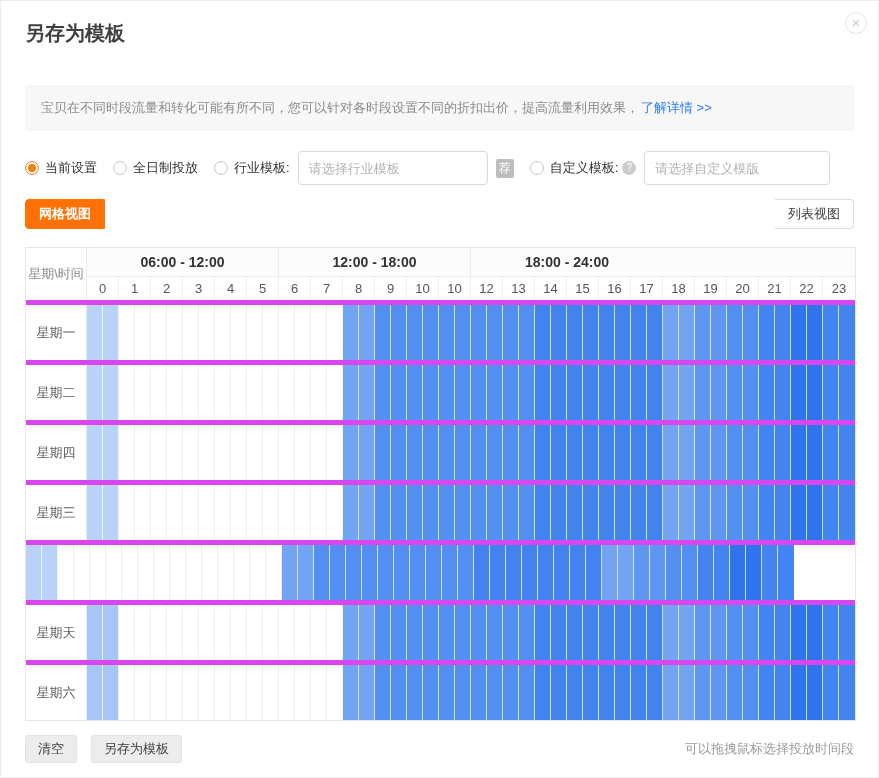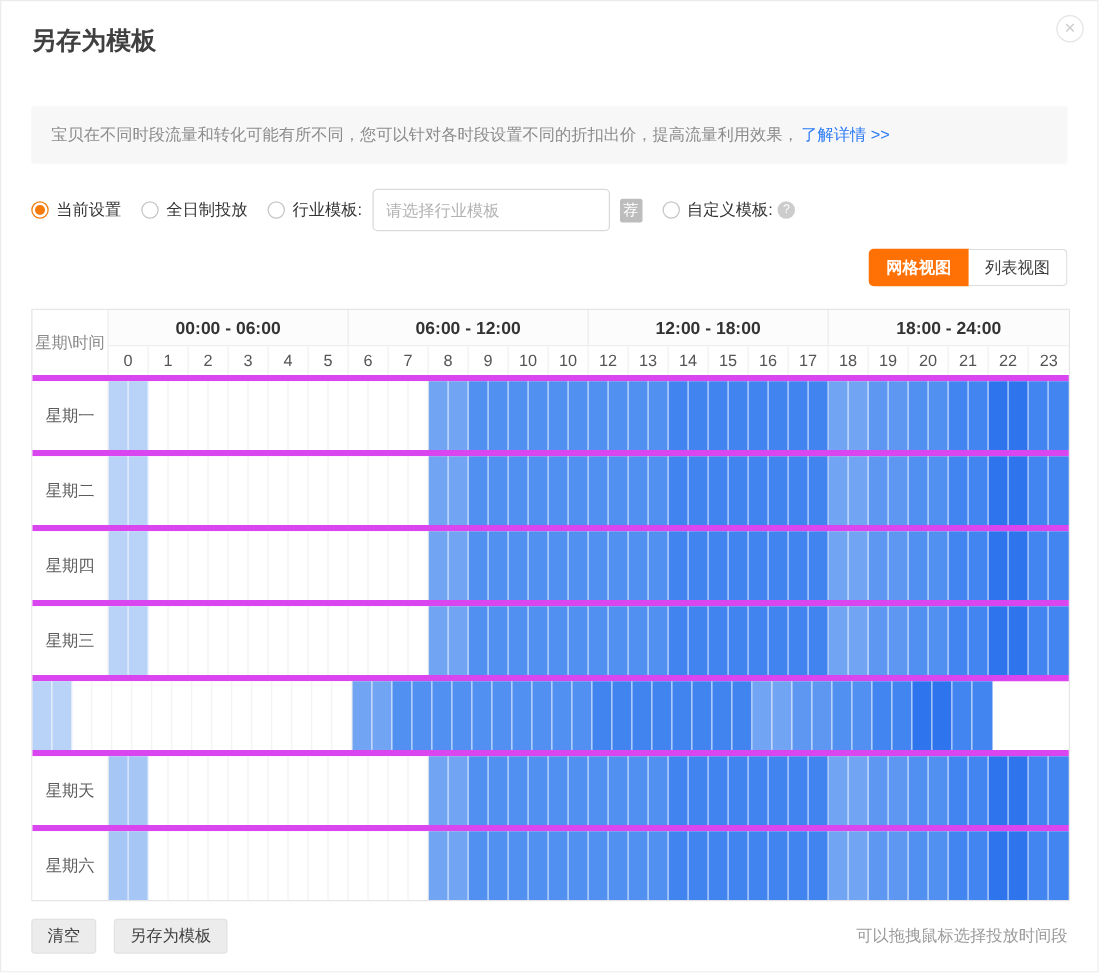--- a/index.html
+++ b/index.html
@@ -15,21 +15,21 @@
   .opt{display:flex;align-items:center;cursor:pointer}
   .radio{width:14px;height:14px;border:1px solid #c6c6c6;border-radius:50%;background:#fff;display:inline-block;position:relative;flex:none}
   .radio.selected{border-color:#f57b0c}
   .radio.selected::after{content:'';position:absolute;inset:2px;background:#f57b0c;border-radius:50%}
   .opt-label{margin-left:6px}
   input.tpl{height:34px;border:1px solid #d9d9d9;border-radius:4px;padding:0 10px;font-size:13px;color:#333;outline:none;background:#fff}
   .options input.tpl{margin-left:8px}
   input.tpl::placeholder{color:#b3b3b3}
   .badge{margin-left:8px;background:#bdbdbd;color:#fff;font-size:12px;line-height:1;padding:3px 3px 4px;border-radius:2px;flex:none}
   .help{margin-left:4px;width:14px;height:14px;border-radius:50%;background:#ccc;color:#fff;font-size:10px;line-height:14px;text-align:center;flex:none}
-  .toggle-row{margin:14px 24px 0;display:flex;justify-content:flex-end}
+  .toggle-row{margin:14px 24px 0;display:flex;justify-content:space-between}
   .toggle{height:30px;padding:0 13px;font-size:13px;border:1px solid #dcdcdc;background:#fff;color:#404040;cursor:pointer;font-family:inherit}
   .toggle.t-left{border-radius:4px 0 0 4px}
   .toggle.t-right{border-radius:0 4px 4px 0;border-left:none}
   .toggle.active{color:#fff;font-weight:bold}
   .schedule{margin:18px 24px 0;width:831px;border:1px solid #e6e6e6;font-size:13px}
   .head{display:flex}
   .corner{width:61px;height:52px;display:flex;align-items:center;justify-content:center;color:#8a8a8a;border-right:1px solid #ececec}
   .head-right{flex:1}
   .ranges{display:flex;height:29px;border-bottom:1px solid #efefef;background:#fcfcfc}
   .range{width:192px;display:flex;align-items:center;justify-content:center;font-weight:bold;font-size:14px;color:#333;border-right:1px solid #ececec}
@@ -75,33 +75,33 @@
       <span class="radio"></span>
       <span class="opt-label">行业模板:</span>
     </label>
     <input class="tpl" style="width: 190px;" placeholder="请选择行业模板">
     <span class="badge">荐</span>
     <label class="opt">
       <span class="radio"></span>
       <span class="opt-label">自定义模板:</span>
       <span class="help">?</span>
     </label>
+    <input class="tpl" style="width: 186px;" placeholder="请选择自定义模版">
   </div>
 
   <div class="toggle-row">
     <button class="toggle t-left active" style="background: rgb(255, 113, 4); border-color: rgb(255, 113, 4);">网格视图</button>
     <button class="toggle t-right">列表视图</button>
   </div>
 
   <div class="schedule" id="schedule">
       <div class="head">
         <div class="corner">星期\时间</div>
         <div class="head-right">
           <div class="ranges">
-            <div class="range">00:00 - 06:00</div>
             <div class="range">06:00 - 12:00</div>
             <div class="range">12:00 - 18:00</div>
             <div class="range">18:00 - 24:00</div>
           </div>
           <div class="hoursrow">
             <div class="hour">0</div>
             <div class="hour">1</div>
             <div class="hour">2</div>
             <div class="hour">3</div>
             <div class="hour">4</div>

